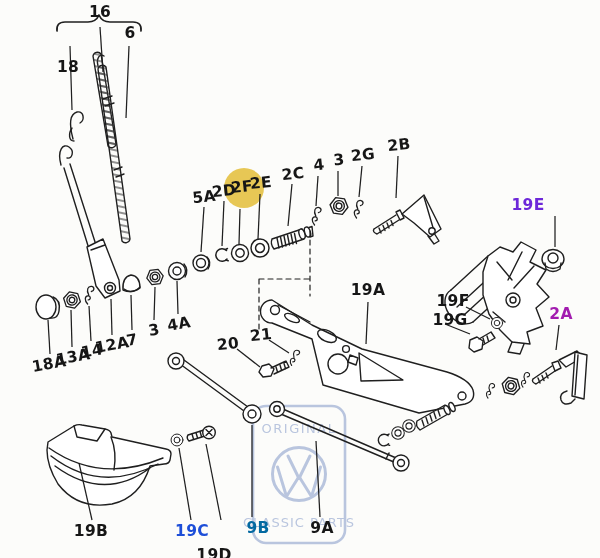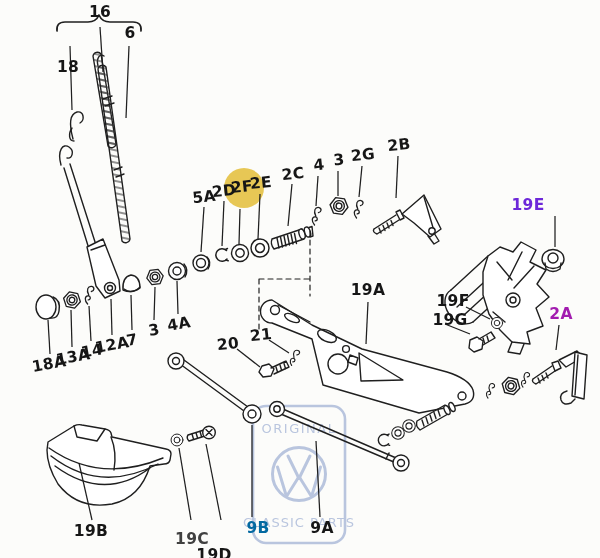--- a/index.html
+++ b/index.html
@@ -283,18 +283,18 @@
       <div class="part-label" style="left: 450px; top: 320px; color: rgb(22, 22, 22); transform: translate(-50%, -50%) rotate(0deg);">19G</div>
       <div class="part-label" style="left: 549px; top: 314px; color: #a21caf; transform: translate(-50%, -50%) rotate(0deg); margin-left: 12px;">2A</div>
       <div class="part-label" style="left: 49px; top: 364px; color: rgb(22, 22, 22); transform: translate(-50%, -50%) rotate(-10deg);">18A</div>
       <div class="part-label" style="left: 73px; top: 357px; color: rgb(22, 22, 22); transform: translate(-50%, -50%) rotate(-10deg);">13A</div>
       <div class="part-label" style="left: 92px; top: 351px; color: rgb(22, 22, 22); transform: translate(-50%, -50%) rotate(-10deg);">14</div>
       <div class="part-label" style="left: 112px; top: 345px; color: rgb(22, 22, 22); transform: translate(-50%, -50%) rotate(-10deg);">12A</div>
       <div class="part-label" style="left: 132px; top: 340px; color: rgb(22, 22, 22); transform: translate(-50%, -50%) rotate(-10deg);">7</div>
       <div class="part-label" style="left: 154px; top: 330px; color: rgb(22, 22, 22); transform: translate(-50%, -50%) rotate(-10deg);">3</div>
       <div class="part-label" style="left: 179px; top: 324px; color: rgb(22, 22, 22); transform: translate(-50%, -50%) rotate(-10deg);">4A</div>
       <div class="part-label" style="left: 91px; top: 531px; color: rgb(22, 22, 22); transform: translate(-50%, -50%) rotate(0deg); text-align: center;">19B</div>
-      <div class="part-label" style="left: 192px; top: 531px; color: #404040; transform: translate(-50%, -50%) rotate(0deg); margin-top: 8px;">19C</div>
+      <div class="part-label" style="left: 192px; top: 531px; color: #1d4ed8; transform: translate(-50%, -50%) rotate(0deg);">19C</div>
       <div class="part-label" style="left: 214px; top: 531px; color: rgb(22, 22, 22); transform: translate(-50%, -50%) rotate(0deg); margin-top: 24px;">19D</div>
       <div class="part-label" style="left: 258px; top: 528px; color: #0369a1; transform: translate(-50%, -50%) rotate(0deg); text-align: center;">9B</div>
       <div class="part-label" style="left: 322px; top: 528px; color: rgb(22, 22, 22); transform: translate(-50%, -50%) rotate(0deg);">9A</div>
     </div>
 </div>
 
 </body></html>

